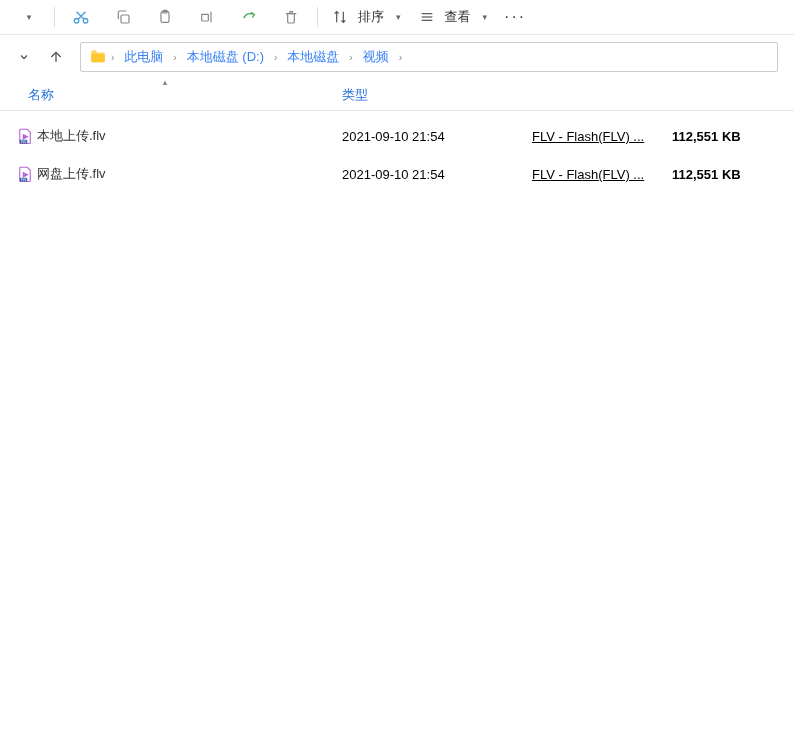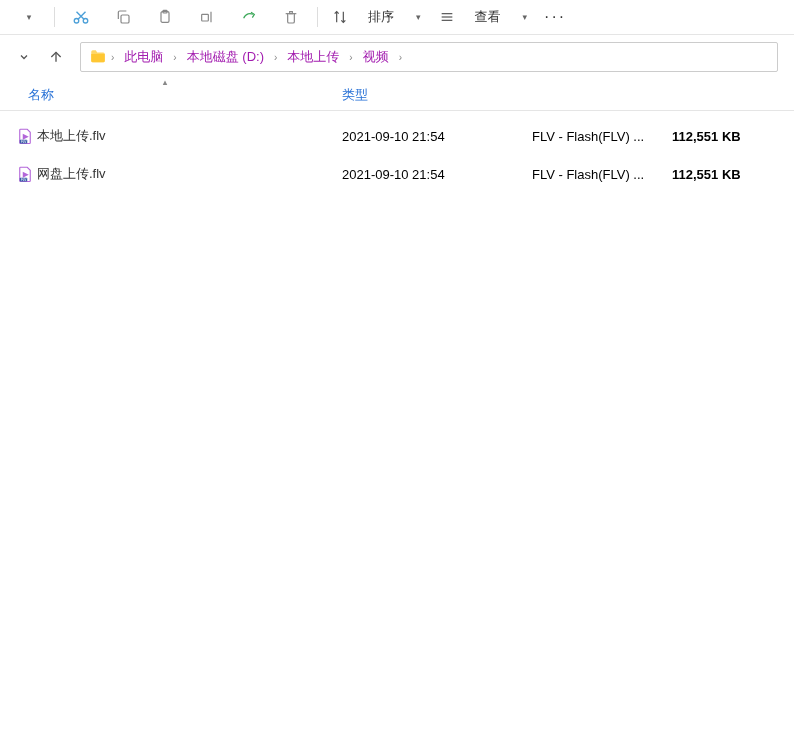--- a/index.html
+++ b/index.html
@@ -33,21 +33,21 @@
       height: 20px;
       background: #ddd;
       margin: 0 4px;
     }
     .toolbar-group {
       display: flex;
       align-items: center;
       padding: 0 8px;
       height: 28px;
       cursor: pointer;
-      gap: 20px;
+      gap: 10px;
     }
     .divider {
       height: 1px;
       background: #e5e5e5;
       width: 100%;
     }
     .addressbar {
       height: 44px;
       display: flex;
       align-items: center;
@@ -70,21 +70,21 @@
       border-radius: 2px;
       display: flex;
       align-items: center;
       padding: 0 8px;
       gap: 2px;
       background: #fff;
     }
     .crumb {
       padding: 2px 6px;
       cursor: pointer;
-      color: #a21caf;
+      color: #3b82f6;
     }
     .crumb-sep {
       color: #888;
       font-size: 10px;
       padding: 0 2px;
     }
     .folder-icon {
       width: 18px;
       height: 18px;
     }
@@ -121,21 +121,21 @@
     }
     .file-row {
       height: 38px;
       display: flex;
       align-items: center;
       cursor: pointer;
     }
     .cell { padding: 0 12px; color: #000000; white-space: nowrap; overflow: hidden; text-overflow: ellipsis; }
     .cell-name { width: 330px; padding-left: 16px; display: flex; align-items: center; gap: 3px; color: #333; }
     .cell-date { width: 190px; }
-    .cell-type { width: 140px; }
+    .cell-type { width: 140px; text-decoration: underline; }
     .cell-size { width: 130px; font-weight: bold; }
     .file-icon { width: 18px; height: 18px; flex-shrink: 0; }
     .dropdown-caret { font-size: 9px; color: #666; margin-left: 2px; }
   </style>
 </head>
 <body>
 
 <div class="toolbar">
   <div class="toolbar-btn">
     <span class="dropdown-caret">▾</span>
@@ -222,21 +222,21 @@
   <div class="breadcrumb">
     <svg class="folder-icon" viewBox="0 0 24 24">
         <path fill="#ffd666" d="M3 5a2 2 0 0 1 2-2h4l2 3h8a2 2 0 0 1 2 2v9a2 2 0 0 1-2 2H5a2 2 0 0 1-2-2V5z"></path>
         <path fill="#ffc733" d="M3 8h18v9a2 2 0 0 1-2 2H5a2 2 0 0 1-2-2V8z"></path>
       </svg>
     <span class="crumb-sep">›</span>
     <span class="crumb">此电脑</span>
     <span class="crumb-sep">›</span>
     <span class="crumb">本地磁盘 (D:)</span>
     <span class="crumb-sep">›</span>
-    <span class="crumb">本地上传</span>
+    <span class="crumb">本地磁盘</span>
     <span class="crumb-sep">›</span>
     <span class="crumb">视频</span>
     <span class="crumb-sep">›</span>
   </div>
 </div>
 
 <div class="columns-header">
   <div class="col col-name">
     <span class="sort-arrow">▴</span>
     <span>名称</span>

